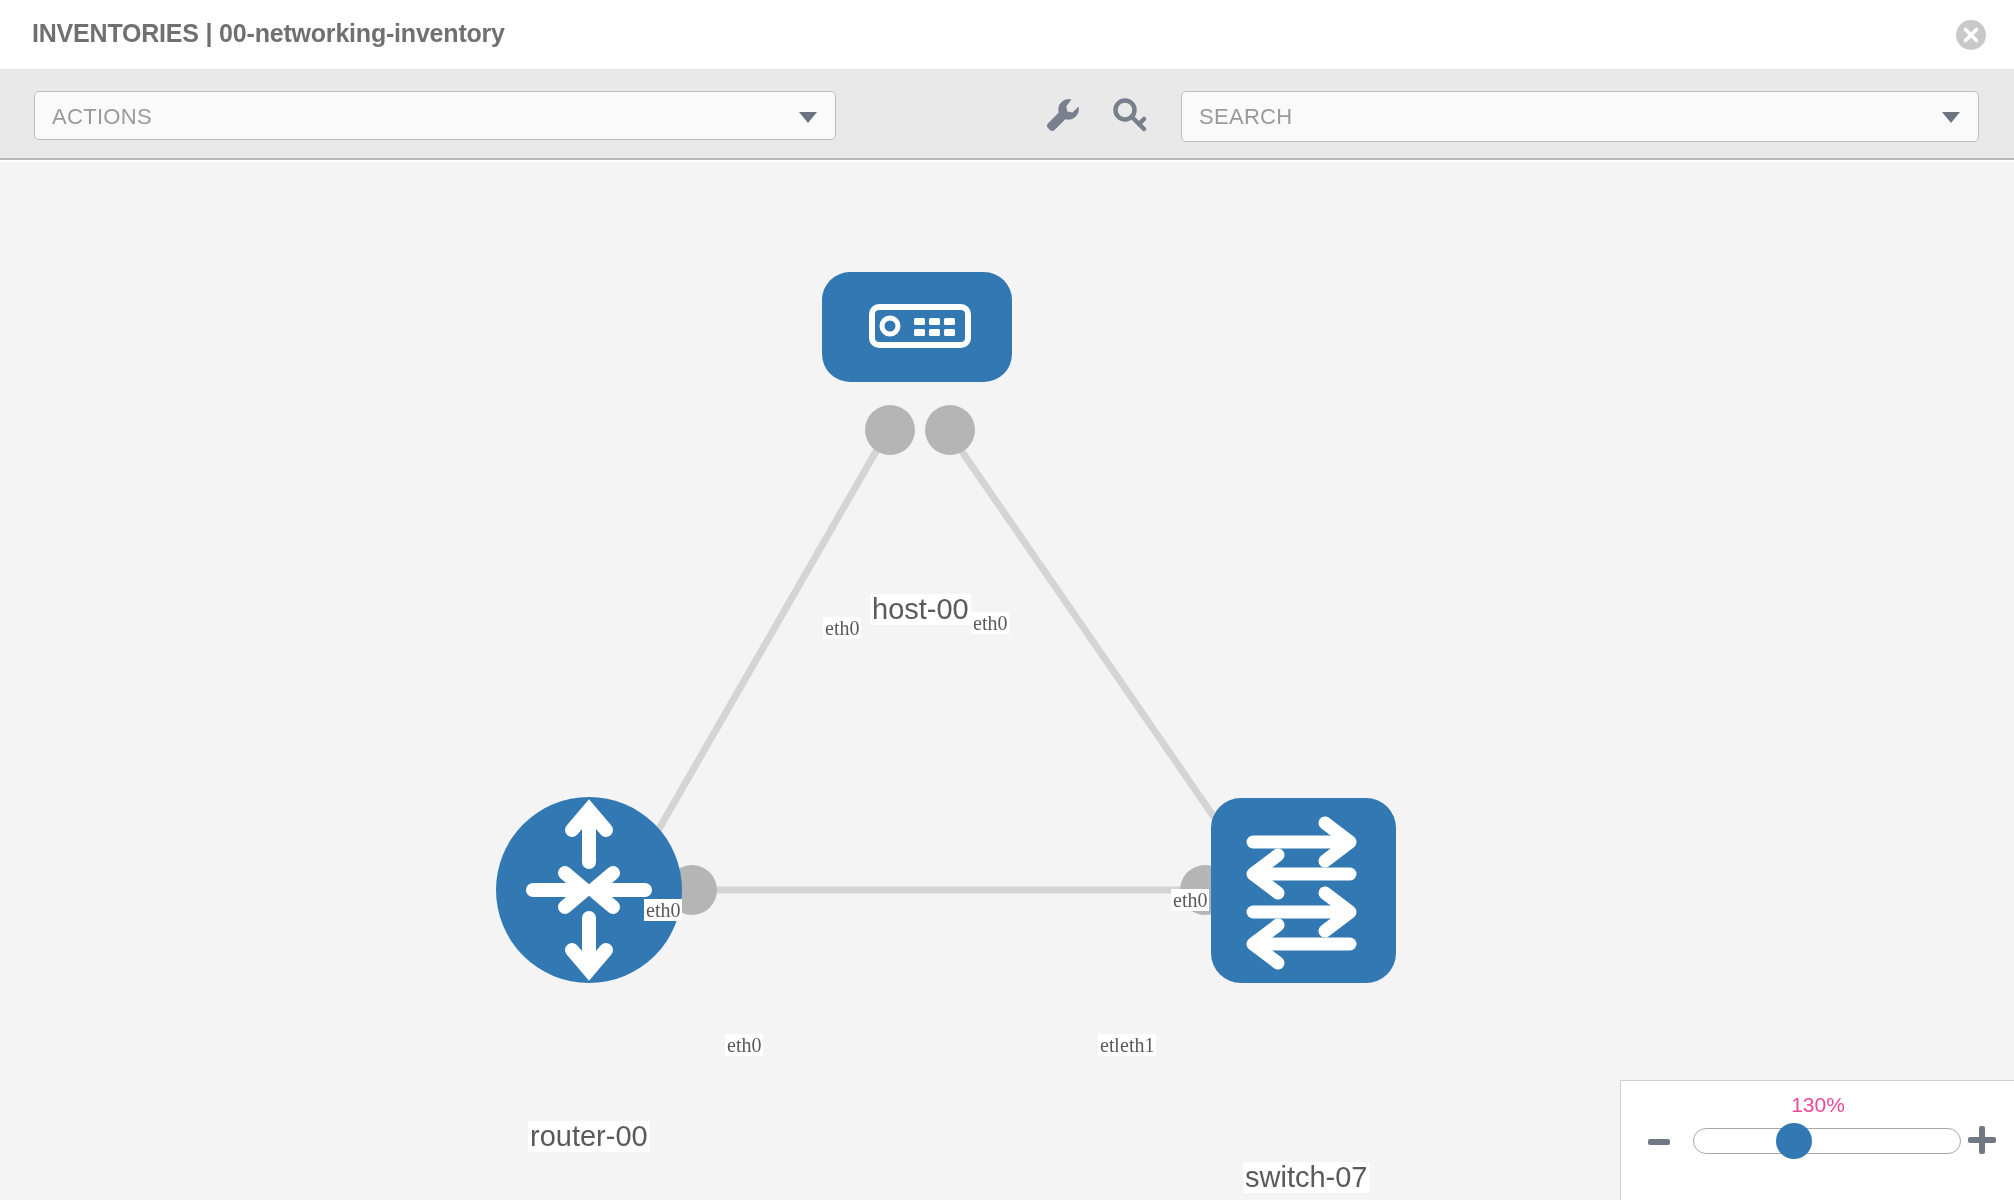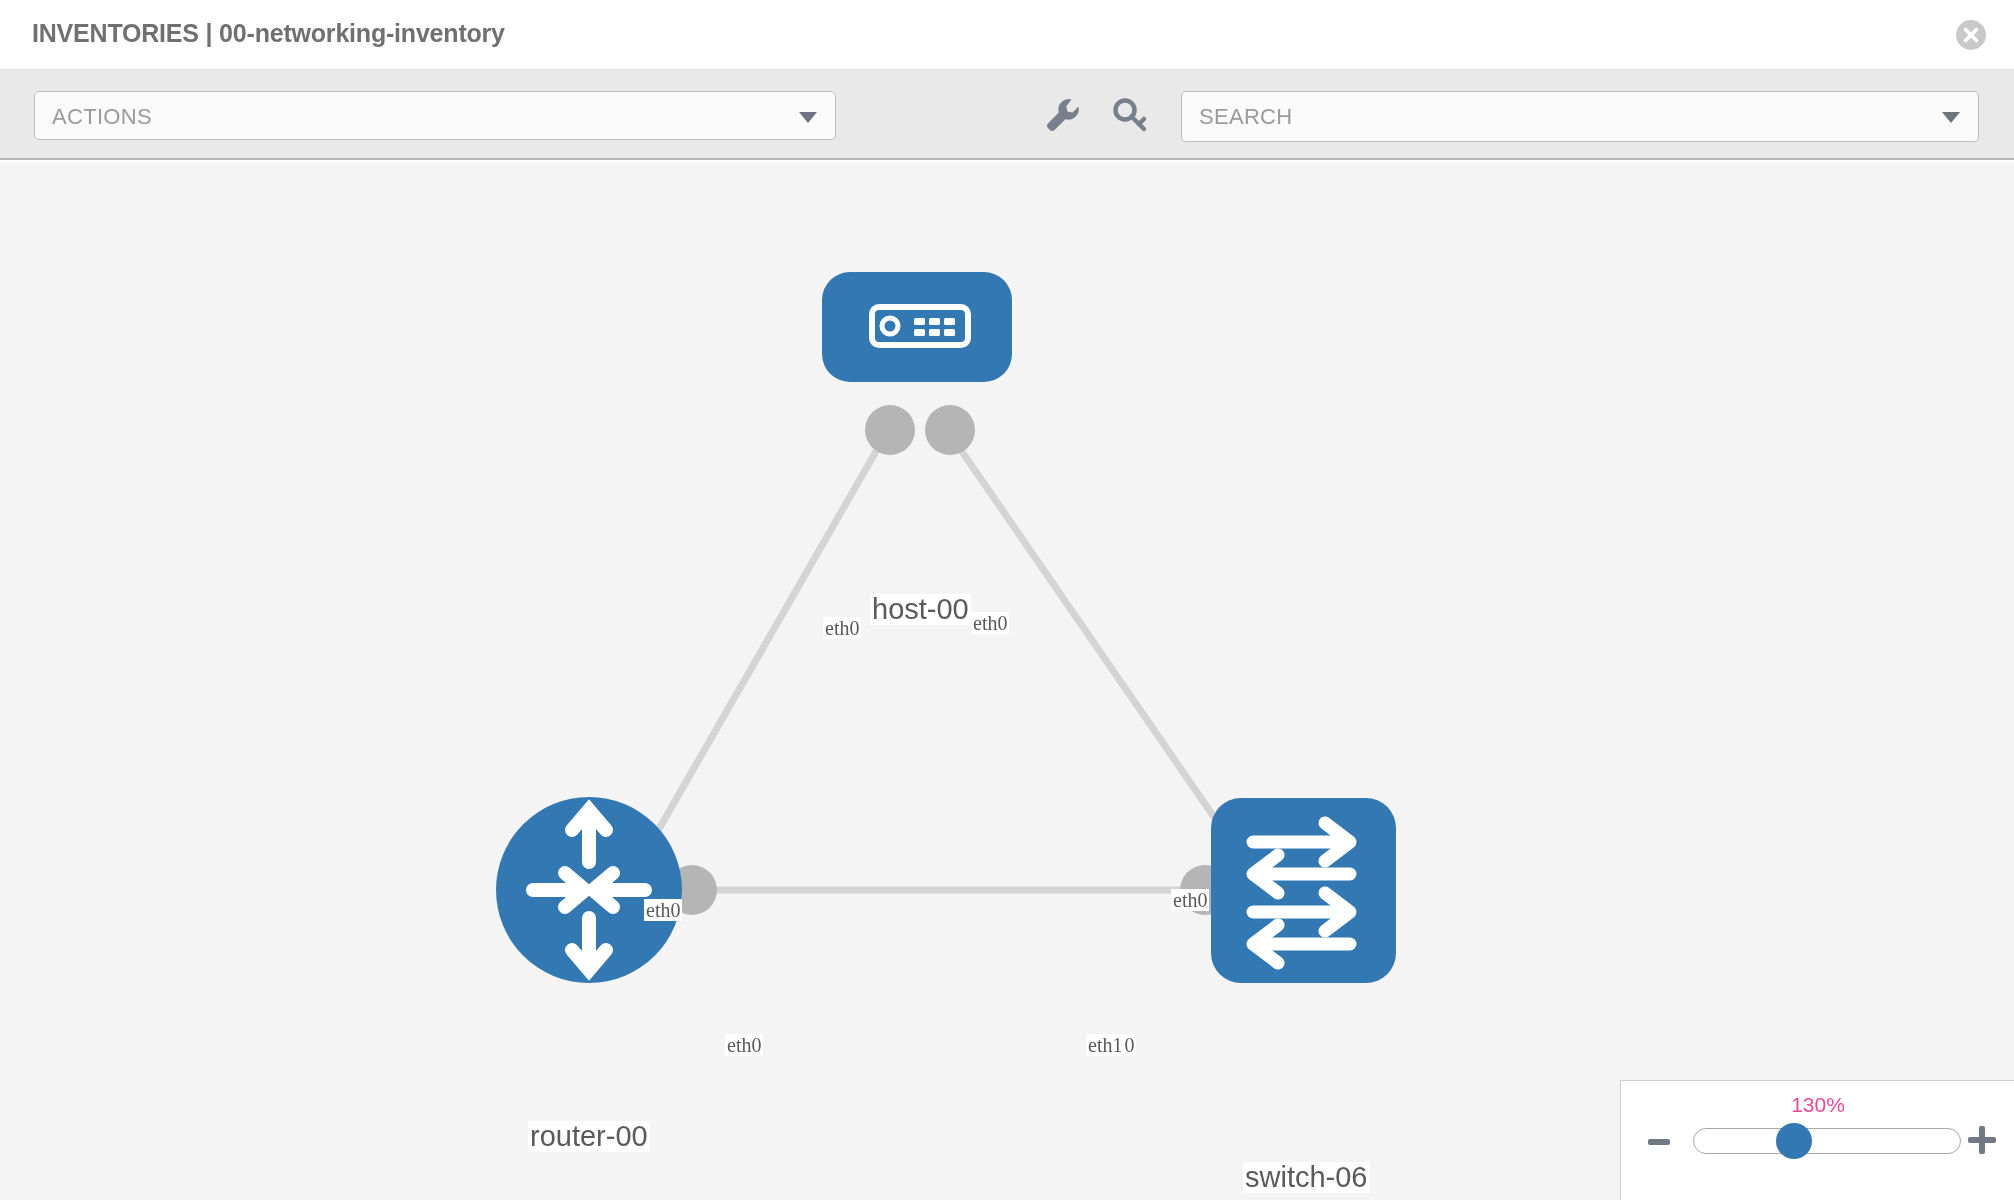--- a/index.html
+++ b/index.html
@@ -253,29 +253,29 @@
         <path d="M1325 731 L1350 750 L1325 769"></path>
 
         <path d="M1350 782 L1257 782"></path>
         <path d="M1278 763 L1253 782 L1278 801"></path>
       </g>
     </g>
   </svg>
 
   <div class="node-label big" style="left:870px;  top:432px;">host-00</div>
   <div class="node-label big" style="left:528px;  top:959px;">router-00</div>
-  <div class="node-label big" style="left:1243px; top:1000px;">switch-06</div>
+  <div class="node-label big" style="left:1243px; top:1000px;">switch-07</div>
 
   <div class="node-label port" style="left:823px;  top:455px;">eth0</div>
   <div class="node-label port" style="left:971px;  top:450px;">eth0</div>
   <div class="node-label port" style="left:644px;  top:737px;">eth0</div>
   <div class="node-label port" style="left:1171px; top:727px;">eth0</div>
   <div class="node-label port" style="left:725px;  top:872px;">eth0</div>
   <div class="node-label port" style="left:1098px; top:872px;">eth0</div>
-  <div class="node-label port" style="left:1086px; top:872px;">eth1</div>
+  <div class="node-label port" style="left:1118px; top:872px;">eth1</div>
 
   <div class="zoom-panel" style="left:1620px; top:918px;">
     <div class="zoom-pct">130%</div>
     <div class="zoom-minus"></div>
     <div class="zoom-track"></div>
     <div class="zoom-thumb"></div>
     <div class="zoom-plus"></div>
   </div>
 </div>
 

